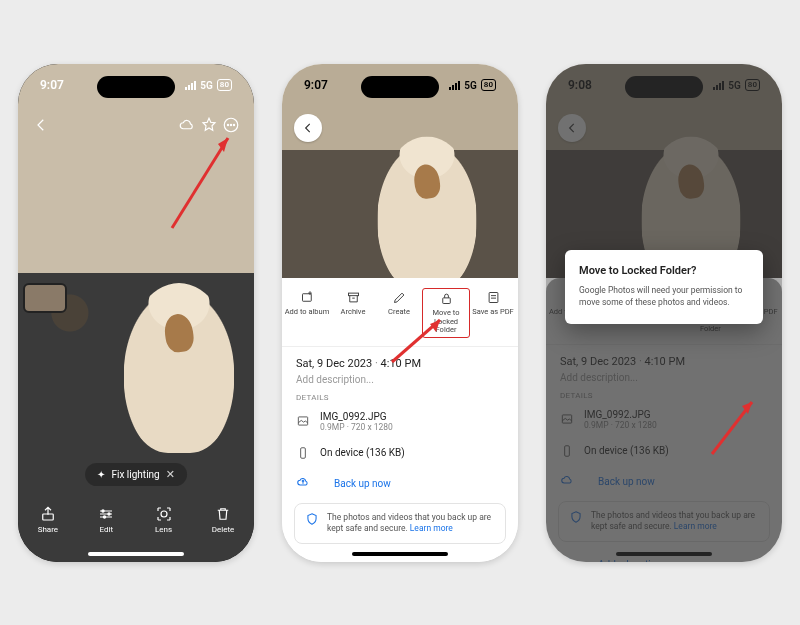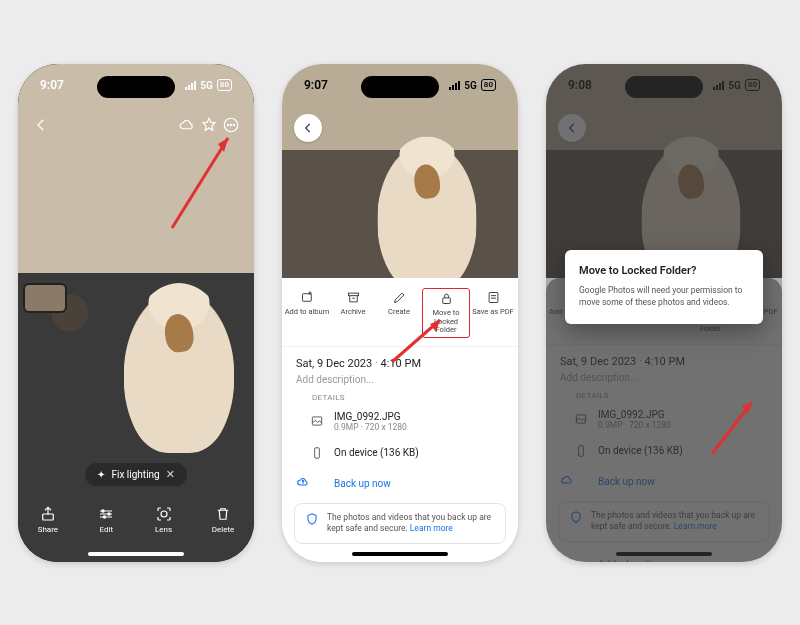--- a/index.html
+++ b/index.html
@@ -98,22 +98,22 @@
     display:flex; padding:10px 2px 8px; border-bottom:1px solid #eee;
   }
   .act{ flex:1; display:flex; flex-direction:column; align-items:center; gap:3px;
     font-size:7.5px; text-align:center; line-height:1.15; color:#444; padding:2px 0;}
   .act svg{ width:15px;height:15px;stroke:#444;fill:none;stroke-width:1.6;}
   .act.hl{ border:1.5px solid #d62a2a; border-radius:3px;}
   .meta{ padding:10px 14px 6px; }
   .meta .line1{ font-size:11px; color:#222;}
   .meta .line1 .dot{color:#888;}
   .meta .desc{ color:#9a9a9a; margin-top:4px; font-size:10px;}
-  .details-h{ padding:2px 30px; font-size:8px; color:#888; letter-spacing:.3px;}
-  .drow{ display:flex; align-items:center; gap:10px; padding:7px 28px;}
+  .details-h{ padding:2px 14px; font-size:8px; color:#888; letter-spacing:.3px;}
+  .drow{ display:flex; align-items:center; gap:10px; padding:7px 14px;}
   .drow svg{width:14px;height:14px;stroke:#555;fill:none;stroke-width:1.6;}
   .drow .dmain{font-size:10px;color:#222;}
   .drow .dsub{font-size:8.5px;color:#888;}
   .linkrow{ padding:8px 14px; display:flex; align-items:flex-end; gap:24px; color:#1a73e8; font-size:10px;}
   .linkrow svg{width:14px;height:14px;stroke:#1a73e8;fill:none;stroke-width:1.8;}
   .infocard{
     margin:6px 12px; padding:8px 10px; border:1px solid #e3e3e3; border-radius:8px;
     display:flex; gap:8px; font-size:8.5px; color:#555; line-height:1.35;
   }
   .infocard svg{width:14px;height:14px;flex-shrink:0;stroke:#1a73e8;fill:none;stroke-width:1.8;}

